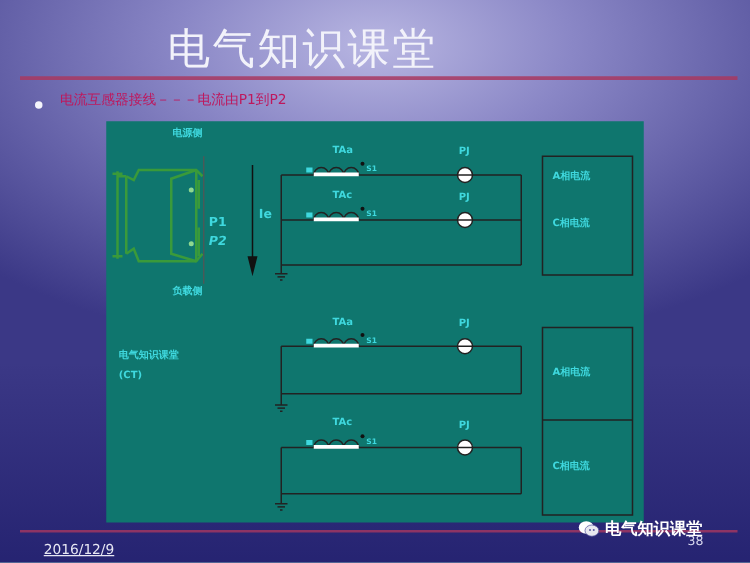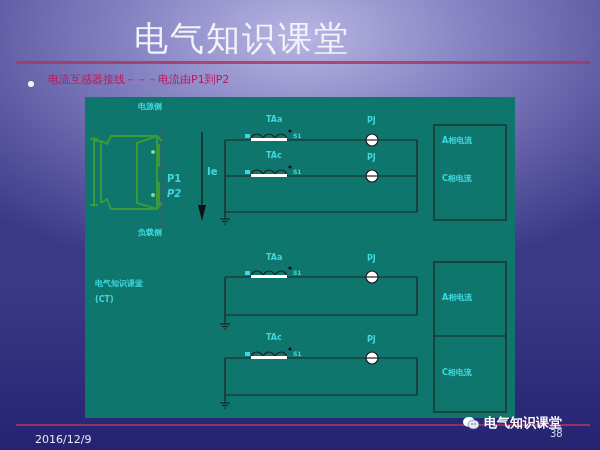--- a/index.html
+++ b/index.html
@@ -31,21 +31,21 @@
     background: #0f766e;
   }
   .figure svg { position: absolute; left: 0; top: 0; }
   .cyan { fill: #3fd8de; }
   .lbl { position: absolute; font-size: 8px; color: #3fd8de; font-weight: bold; white-space: nowrap; }
   .lbl-lg { font-size: 10px; }
   .rule-bottom {
     position: absolute; left: 16px; width: 574px; top: 424px; height: 2px;
     background: #a83860; opacity: .8;
   }
-  .date { position: absolute; left: 35px; top: 433px; font-size: 11px; color: #e8e8f4; }
+  .date { position: absolute; left: 35px; top: 433px; font-size: 11px; color: #e8e8f4; text-decoration: underline; }
   .pagenum { position: absolute; left: 550px; top: 428px; font-size: 10px; color: #d8d8ee; }
   .watermark {
     position: absolute; left: 462px; top: 414px; display: flex; align-items: center;
     color: #ffffff; font-size: 13px; font-weight: bold;
   }
   .wm-icon { width: 18px; height: 14px; margin-right: 4px; }
 </style>
 </head>
 <body>
 

